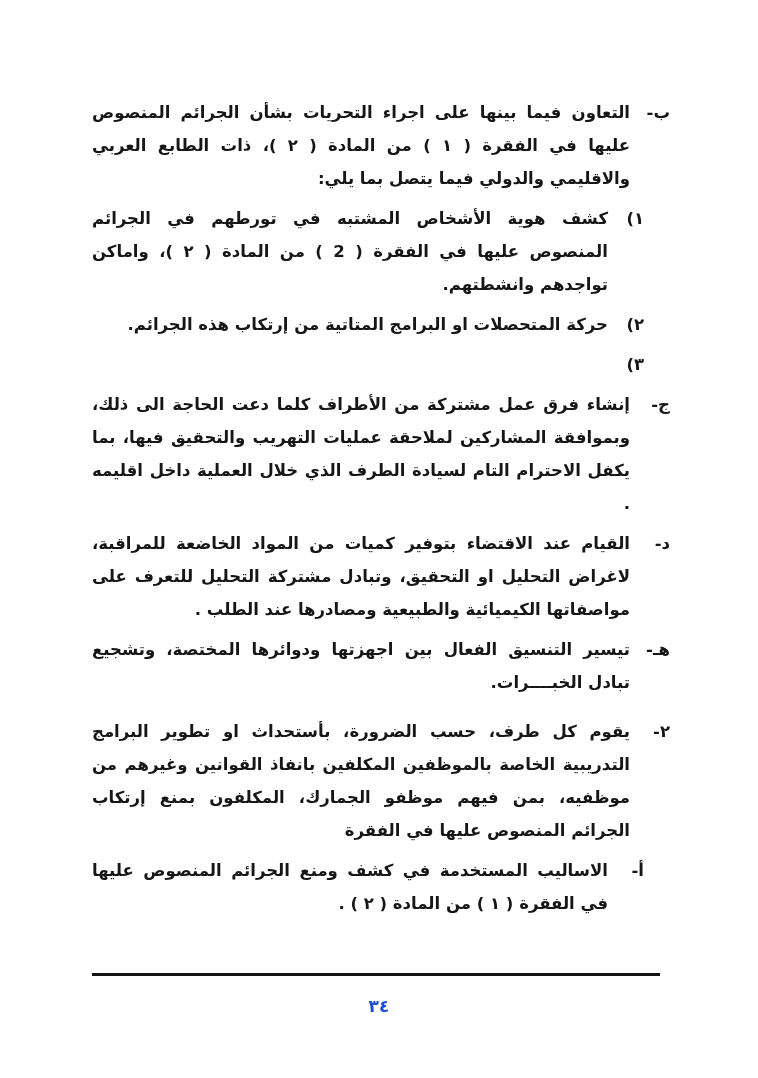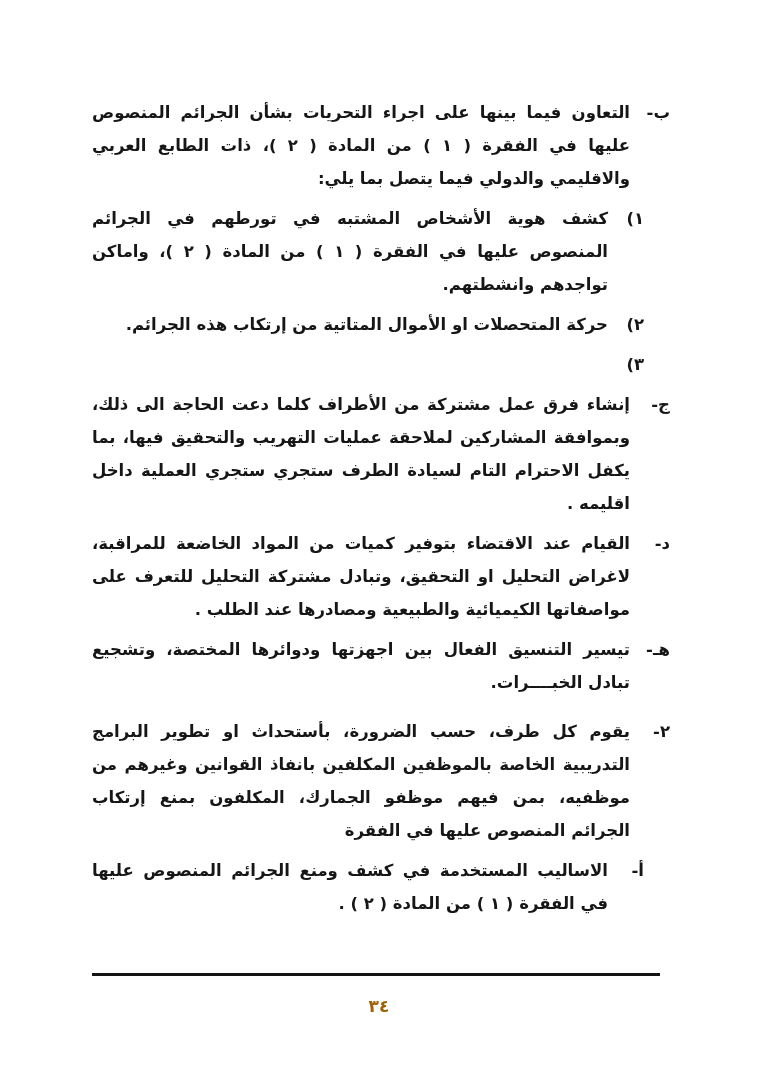--- a/index.html
+++ b/index.html
@@ -59,46 +59,46 @@
     background: #141414;
   }
   .page-number {
     position: absolute;
     top: 996px;
     left: 0;
     width: 100%;
     text-align: center;
     font-weight: 700;
     font-size: 17px;
-    color: #a16207;
+    color: #1d4ed8;
   }
 </style>
 </head>
 <body>
 
 <div class="page">
   <div class="content" id="paragraphs">
       <div class="para level-0">
         <span class="marker">ب-</span>
         <span class="text">التعاون فيما بينها على اجراء التحريات بشأن الجرائم المنصوص عليها في الفقرة ( ١ ) من المادة ( ٢ )، ذات الطابع العربي والاقليمي والدولي فيما يتصل بما يلي:</span>
       </div>
       <div class="para level-1">
         <span class="marker">١)</span>
-        <span class="text">كشف هوية الأشخاص المشتبه في تورطهم في الجرائم المنصوص عليها في الفقرة ( ١ ) من المادة ( ٢ )،  واماكن تواجدهم وانشطتهم.</span>
+        <span class="text">كشف هوية الأشخاص المشتبه في تورطهم في الجرائم المنصوص عليها في الفقرة ( 2 ) من المادة ( ٢ )،  واماكن تواجدهم وانشطتهم.</span>
       </div>
       <div class="para level-1">
         <span class="marker">٢)</span>
-        <span class="text">حركة المتحصلات او الأموال المتاتية من إرتكاب هذه الجرائم.</span>
+        <span class="text">حركة المتحصلات او البرامج المتاتية من إرتكاب هذه الجرائم.</span>
       </div>
       <div class="para level-1">
         <span class="marker">٣)</span>
       </div>
       <div class="para level-0">
         <span class="marker">ج-</span>
-        <span class="text">إنشاء فرق عمل مشتركة من الأطراف كلما دعت الحاجة الى ذلك، وبموافقة المشاركين لملاحقة عمليات التهريب والتحقيق فيها، بما يكفل الاحترام التام لسيادة الطرف ستجري  ستجري العملية داخل اقليمه .</span>
+        <span class="text">إنشاء فرق عمل مشتركة من الأطراف كلما دعت الحاجة الى ذلك، وبموافقة المشاركين لملاحقة عمليات التهريب والتحقيق فيها، بما يكفل الاحترام التام لسيادة الطرف الذي  خلال العملية داخل اقليمه .</span>
       </div>
       <div class="para level-0">
         <span class="marker">د-</span>
         <span class="text">القيام عند الاقتضاء بتوفير كميات من المواد الخاضعة للمراقبة، لاغراض التحليل او التحقيق، وتبادل مشتركة التحليل للتعرف على مواصفاتها الكيميائية والطبيعية ومصادرها عند الطلب .</span>
       </div>
       <div class="para level-0">
         <span class="marker">هـ-</span>
         <span class="text">تيسير التنسيق الفعال بين اجهزتها ودوائرها المختصة، وتشجيع تبادل الخبــــرات.</span>
       </div>
       <div class="para level-0 section-gap">

